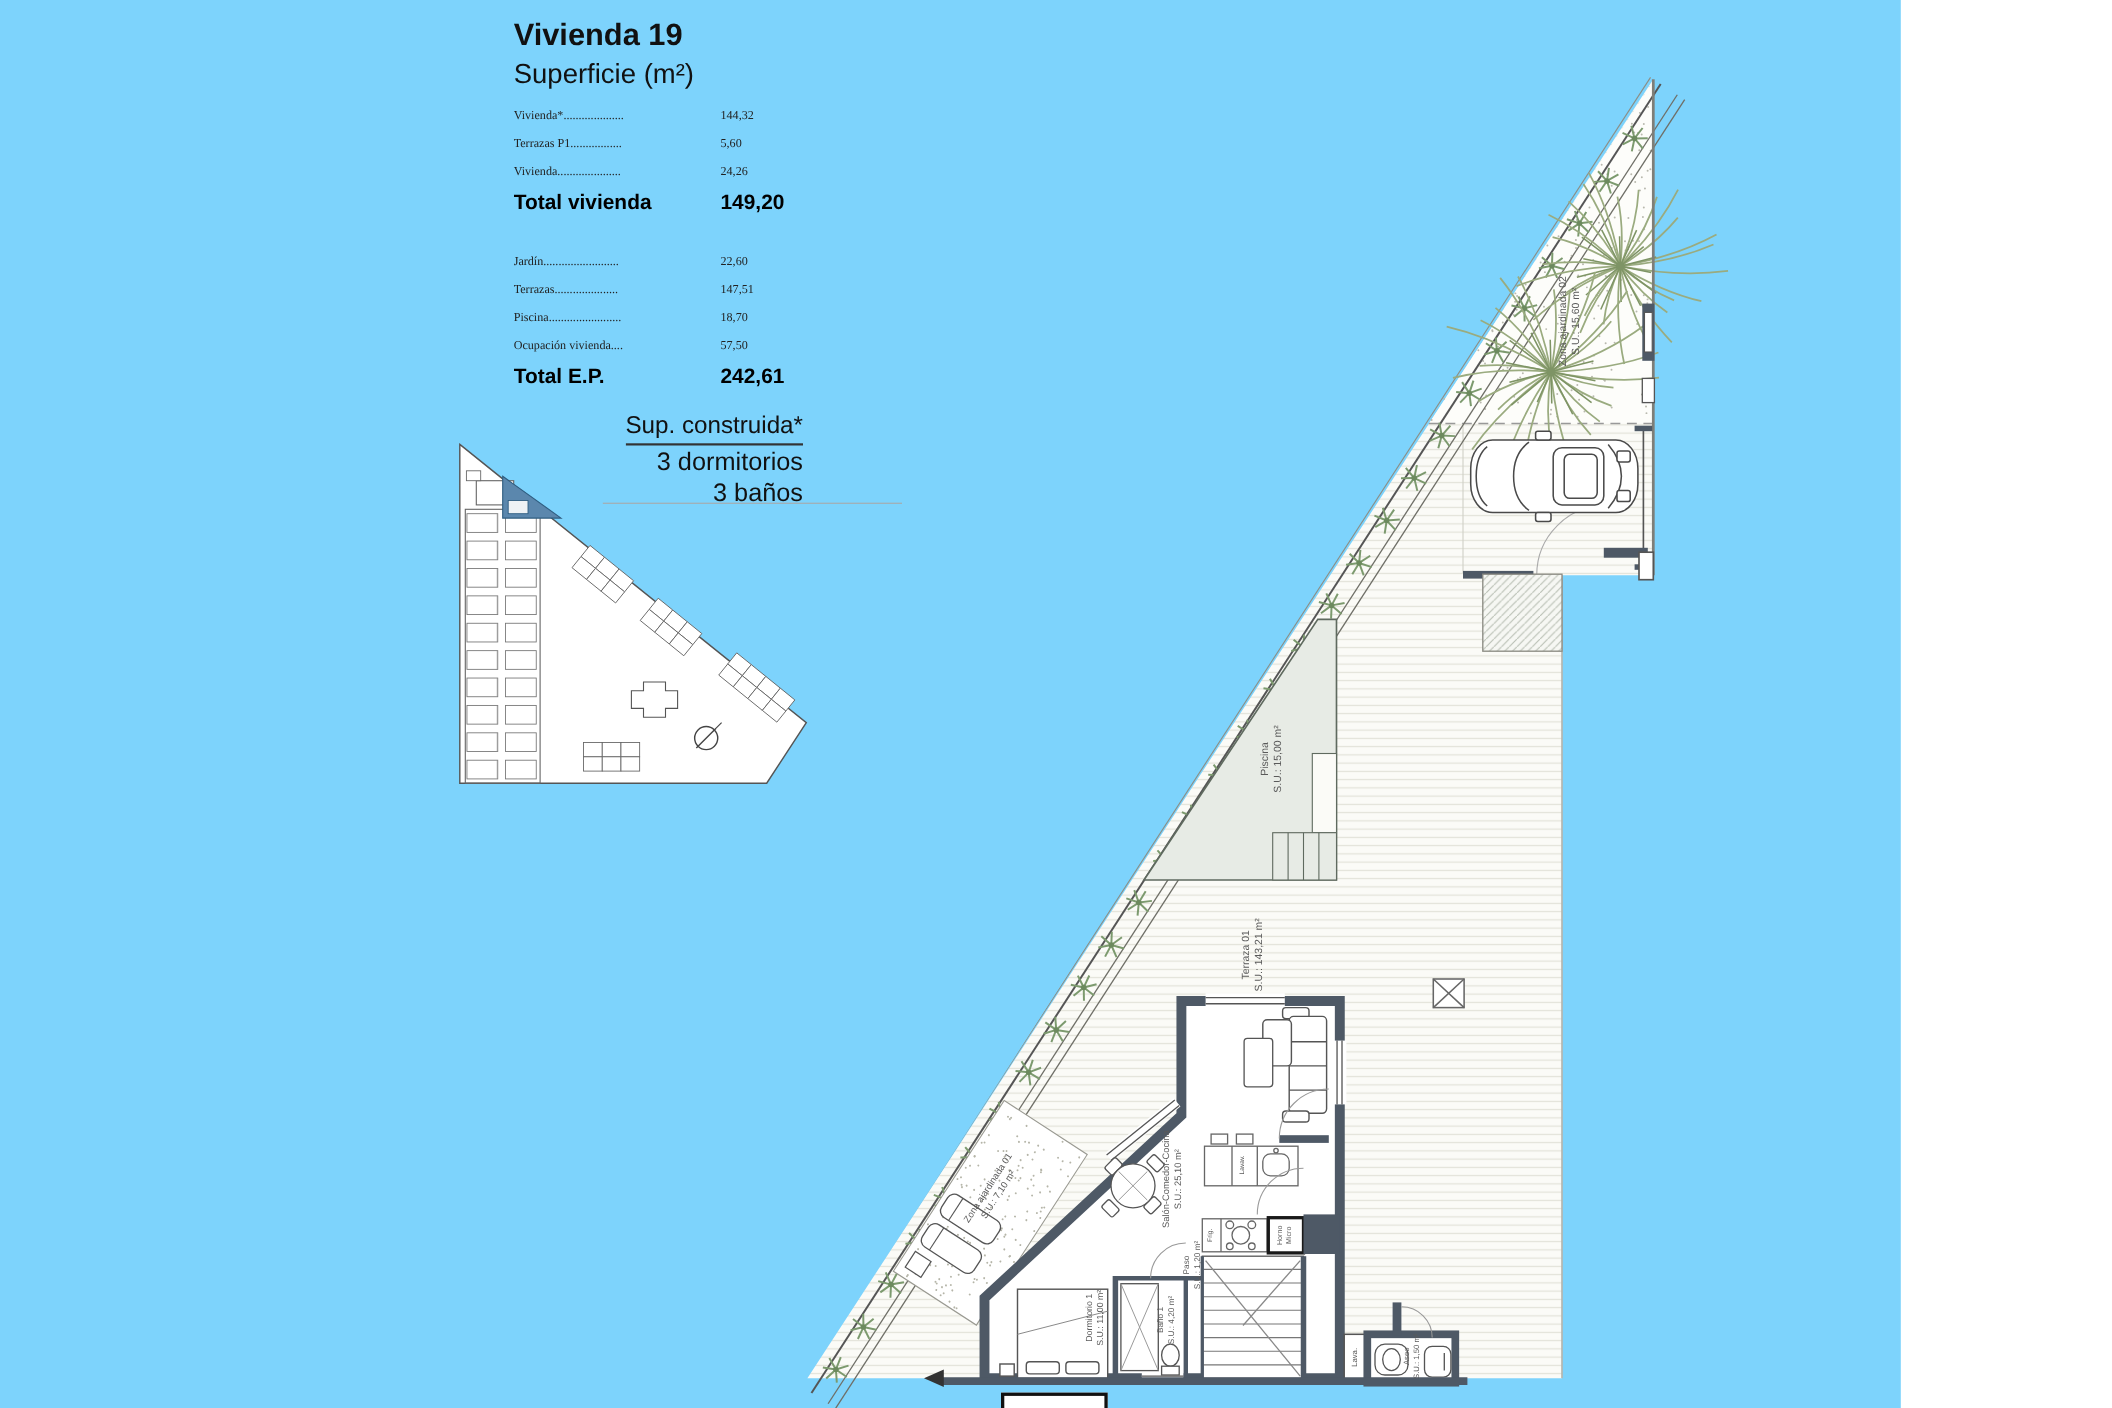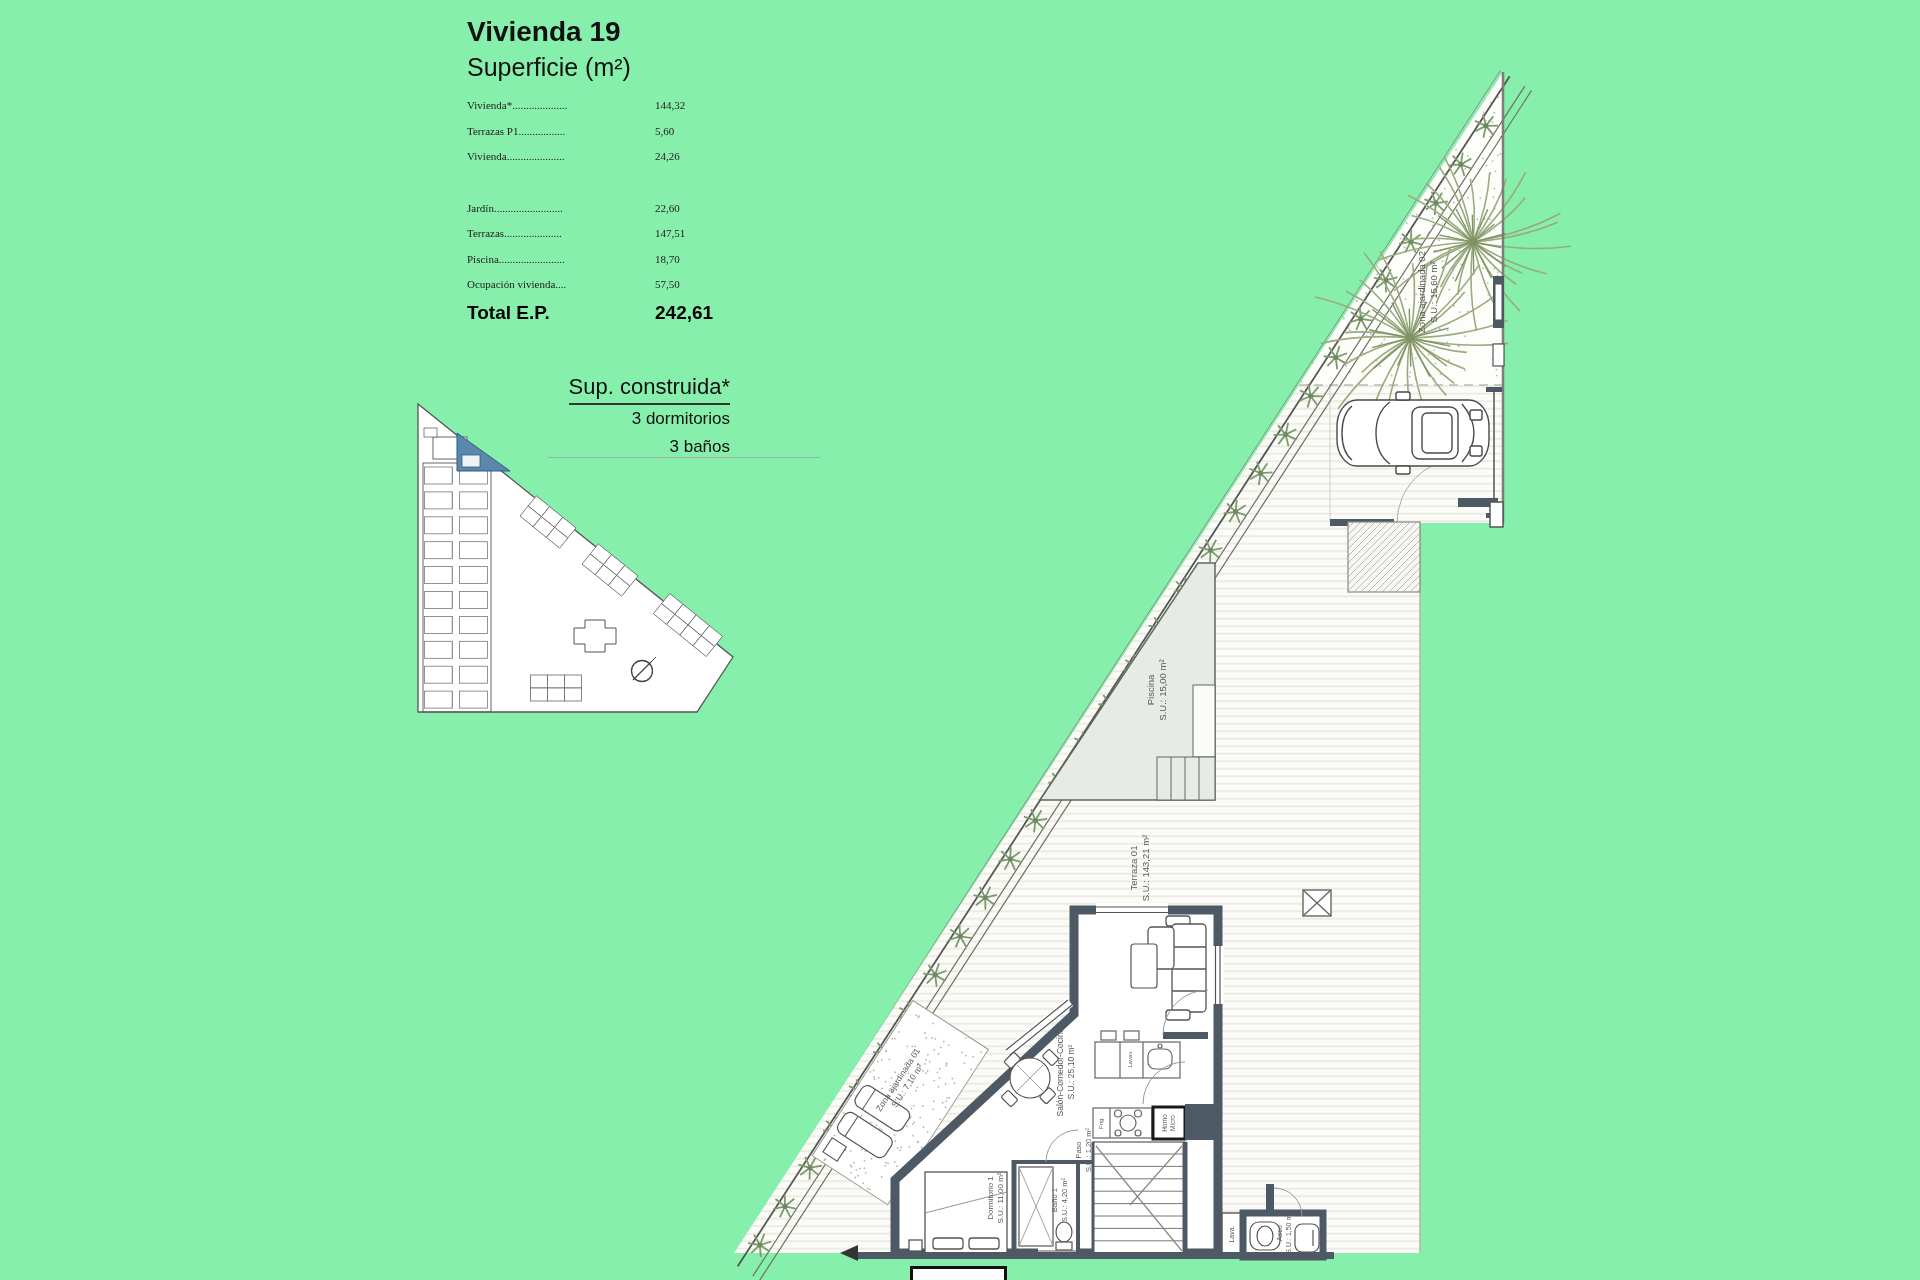--- a/index.html
+++ b/index.html
@@ -1,33 +1,33 @@
 <!DOCTYPE html>
 <html><head>
 <meta charset="utf-8">
 <style>
   html,body{margin:0;padding:0;background:#ffffff;font-family:"Liberation Sans",sans-serif;}
-  #page{position:relative;width:1920px;height:1280px;background:#86efac;overflow:hidden;}
+  #page{position:relative;width:1728px;height:1280px;background:#7dd3fc;overflow:hidden;}
   .abs{position:absolute;}
   svg{position:absolute;left:0;top:0;}
   
   #spec{left:467px;top:14px;width:330px;color:#111;}
   .title{font-size:28px;font-weight:bold;line-height:36px;}
   .subtitle{font-size:25px;line-height:34px;margin-bottom:9px;}
   .srow{display:flex;font-size:11px;line-height:25.5px;color:#222;font-family:Liberation Serif, serif;}
   .slabel{width:188px;white-space:nowrap;overflow:hidden;}
   .sval{white-space:nowrap;}
   .trow{display:flex;font-size:19px;font-weight:bold;line-height:30px;color:#000;}
   .trow .slabel{font-size:19px;}
   .gap{height:26px;}
   
   #built{left:440px;top:372px;width:290px;text-align:right;color:#111;}
   #built .l1{font-size:22px;line-height:30px;}
   #built .l1 span{display:inline-block;border-bottom:2px solid #333;padding-bottom:1px;}
-  #built .l2{font-size:17px;line-height:28px;}
+  #built .l2{font-size:23px;line-height:28px;}
   #thinline{left:548px;top:457px;width:272px;height:0;border-top:1.5px solid #a9a9a9;}
   
   .rlabel{position:absolute;transform:translate(-50%,-50%) rotate(var(--r,-90deg));
           color:#5a5a5a;text-align:center;line-height:1.3;white-space:nowrap;}
   .rlabel div{white-space:nowrap;}
   
   #ptitle{left:1396px;top:1245px;color:#111;margin-top:44px;}
   #ptitle .line{width:112px;border-top:1.5px solid #8a8a8a;margin-bottom:2px;}
   #ptitle .txt{font-size:27px;letter-spacing:.5px;}
   
@@ -1042,20 +1042,24 @@
     <span class="sval">144,32</span>
   </div>
   <div class="srow">
     <span class="slabel">Terrazas P1.................</span>
     <span class="sval">5,60</span>
   </div>
   <div class="srow">
     <span class="slabel">Vivienda.....................</span>
     <span class="sval">24,26</span>
   </div>
+  <div class="trow">
+    <span class="slabel">Total vivienda</span>
+    <span class="sval">149,20</span>
+  </div>
 
   <div class="gap"></div>
 
   <div class="srow">
     <span class="slabel">Jardín.........................</span>
     <span class="sval">22,60</span>
   </div>
   <div class="srow">
     <span class="slabel">Terrazas.....................</span>
     <span class="sval">147,51</span>

